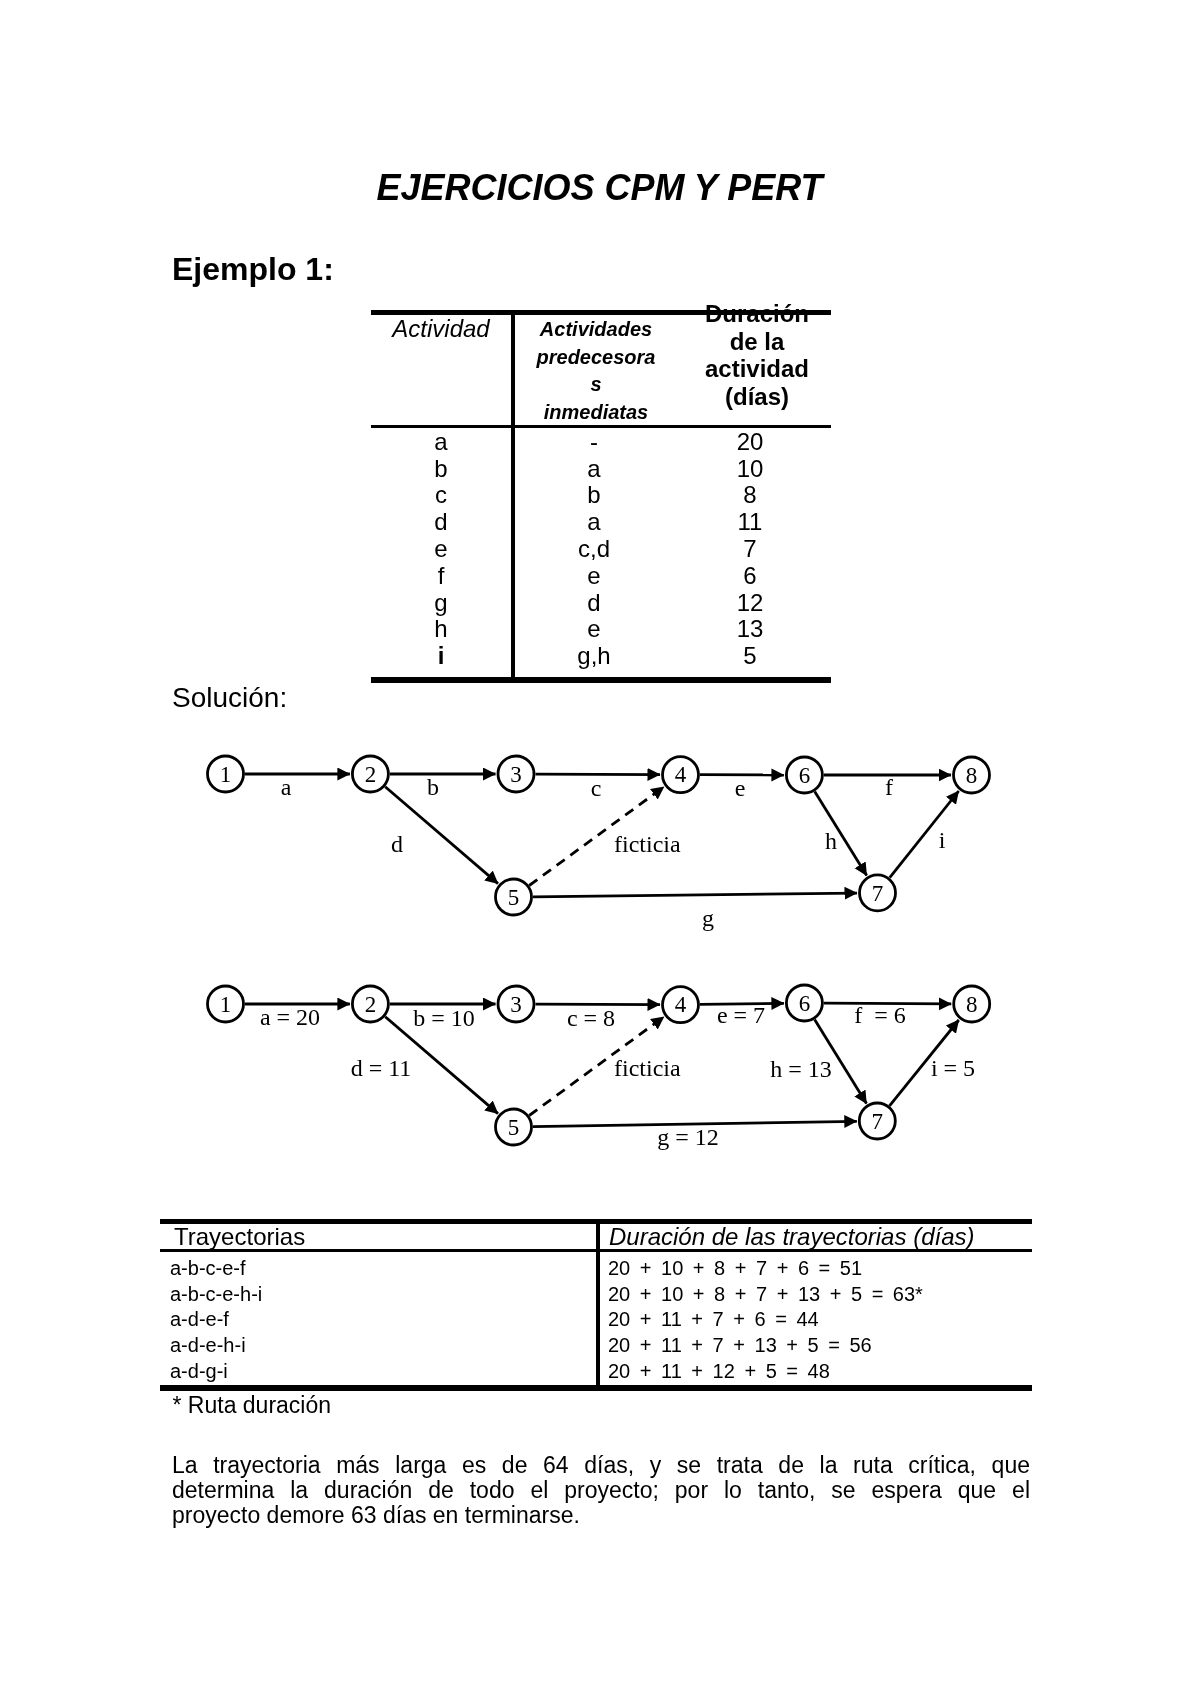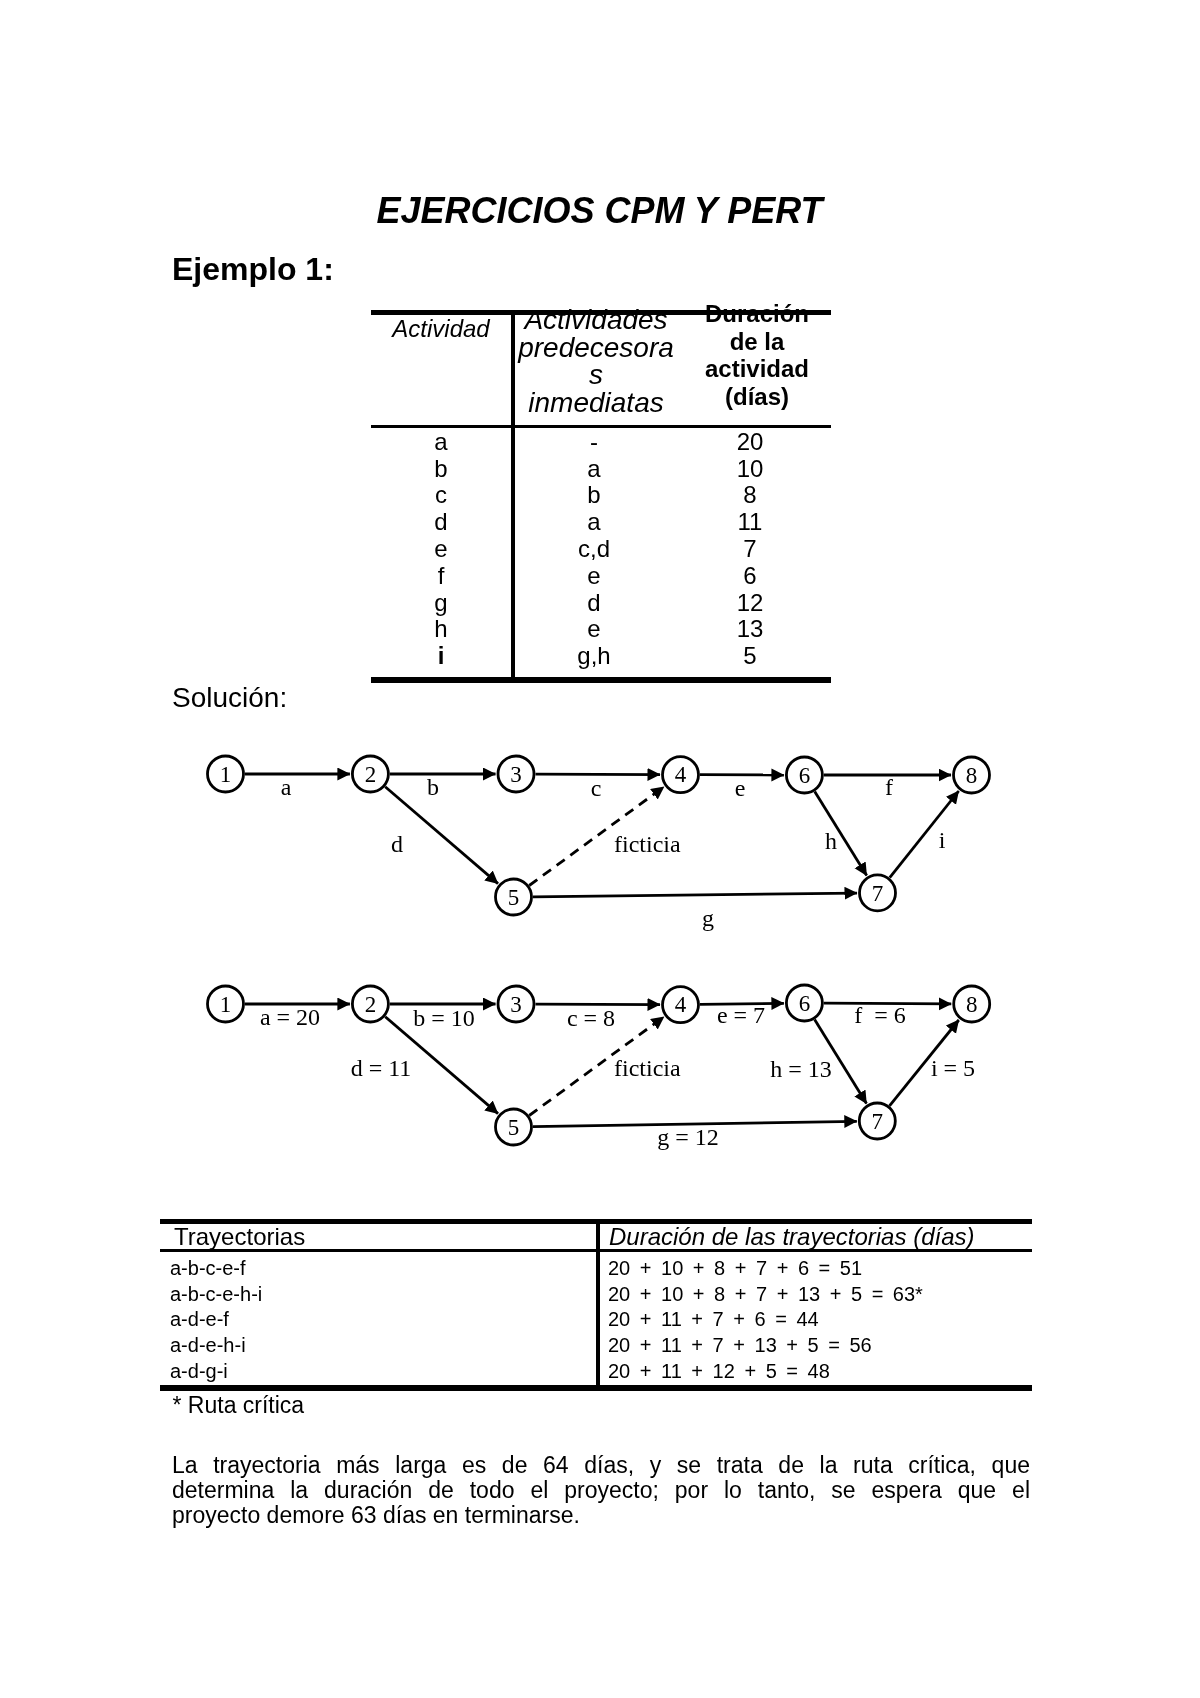--- a/index.html
+++ b/index.html
@@ -8,33 +8,33 @@
   .abs{position:absolute;}
   .rule{position:absolute;background:#000;}
   svg text{font-family:"Liberation Serif",serif;fill:#000;stroke:none;}
   svg text.nn{font-size:23px;}
   svg text.lb{font-size:24px;}
 </style>
 </head>
 <body>
 
 <div class="abs" id="title" style="left:0;top:167.7px;width:1199px;text-align:center;
-     font:italic bold 36px 'Liberation Sans',sans-serif;line-height:40.2px;margin-top:23px;">EJERCICIOS CPM Y PERT</div>
+     font:italic bold 36px 'Liberation Sans',sans-serif;line-height:40.2px;">EJERCICIOS CPM Y PERT</div>
 
 <div class="abs" style="left:172px;top:256.2px;font-weight:bold;font-size:32px;line-height:27px;">Ejemplo 1:</div>
 
 <div class="rule" style="left:371px;top:310px;width:460px;height:5px;"></div>
 <div class="rule" style="left:371px;top:425px;width:460px;height:3px;"></div>
 <div class="rule" style="left:371px;top:677px;width:460px;height:6px;"></div>
 <div class="rule" style="left:511px;top:310px;width:4px;height:373px;"></div>
 
 <div class="abs" style="left:371px;top:314.9px;width:140px;text-align:center;
      font-style:italic;font-size:24px;line-height:27.5px;">Actividad</div>
-<div class="abs" style="left:515px;top:306px;width:162px;text-align:center;
-     font-style:italic;font-size:28px;line-height:27.5px;">Actividades<br>predecesora<br>s<br>inmediatas</div>
+<div class="abs" style="left:515px;top:316px;width:162px;text-align:center;
+     font-style:italic;font-size:20px;line-height:27.5px;font-weight:bold;">Actividades<br>predecesora<br>s<br>inmediatas</div>
 <div class="abs" style="left:677px;top:300px;width:160px;text-align:center;
      font-weight:bold;font-size:24px;line-height:27.5px;">Duración<br>de la<br>actividad<br>(días)</div>
 
 <div class="abs" style="left:371px;top:428.9px;width:140px;text-align:center;
      font-size:24px;line-height:26.8px;">a<br>b<br>c<br>d<br>e<br>f<br>g<br>h<br><b>i</b></div>
 <div class="abs" style="left:515px;top:428.9px;width:158px;text-align:center;
      font-size:24px;line-height:26.8px;">-<br>a<br>b<br>a<br>c,d<br>e<br>d<br>e<br>g,h</div>
 <div class="abs" style="left:670px;top:428.9px;width:160px;text-align:center;
      font-size:24px;line-height:26.8px;">20<br>10<br>8<br>11<br>7<br>6<br>12<br>13<br>5</div>
 
@@ -127,19 +127,19 @@
 <div class="rule" style="left:160px;top:1249px;width:872px;height:3px;"></div>
 <div class="rule" style="left:160px;top:1385px;width:872px;height:6px;"></div>
 <div class="rule" style="left:596px;top:1219px;width:4px;height:172px;"></div>
 
 <div class="abs" style="left:174px;top:1224.2px;font-size:24px;line-height:25px;">Trayectorias</div>
 <div class="abs" style="left:609px;top:1224.2px;font-style:italic;font-size:24px;line-height:25px;">Duración de las trayectorias (días)</div>
 
 <div class="abs" style="left:170px;top:1256.3px;font-size:20px;line-height:25.6px;">a-b-c-e-f<br>a-b-c-e-h-i<br>a-d-e-f<br>a-d-e-h-i<br>a-d-g-i</div>
 <div class="abs" style="left:608px;top:1256.3px;font-size:20px;line-height:25.6px;word-spacing:4px;">20 + 10 + 8 + 7 + 6 = 51<br>20 + 10 + 8 + 7 + 13 + 5 = 63*<br>20 + 11 + 7 + 6 = 44<br>20 + 11 + 7 + 13 + 5 = 56<br>20 + 11 + 12 + 5 = 48</div>
 
-<div class="abs" style="left:172.5px;top:1393.2px;font-size:23px;line-height:25px;">* Ruta crítica</div>
+<div class="abs" style="left:172.5px;top:1393.2px;font-size:23px;line-height:25px;">* Ruta duración</div>
 
 <div class="abs" style="left:172px;top:1452.5px;width:858px;font-size:23px;line-height:25px;text-align:justify;">
 <div style="text-align-last:justify;">La trayectoria más larga es de 64 días, y se trata de la ruta crítica, que</div>
 <div style="text-align-last:justify;">determina la duración de todo el proyecto; por lo tanto, se espera que el</div>
 <div>proyecto demore 63 días en terminarse.</div>
 </div>
 
 </body></html>

